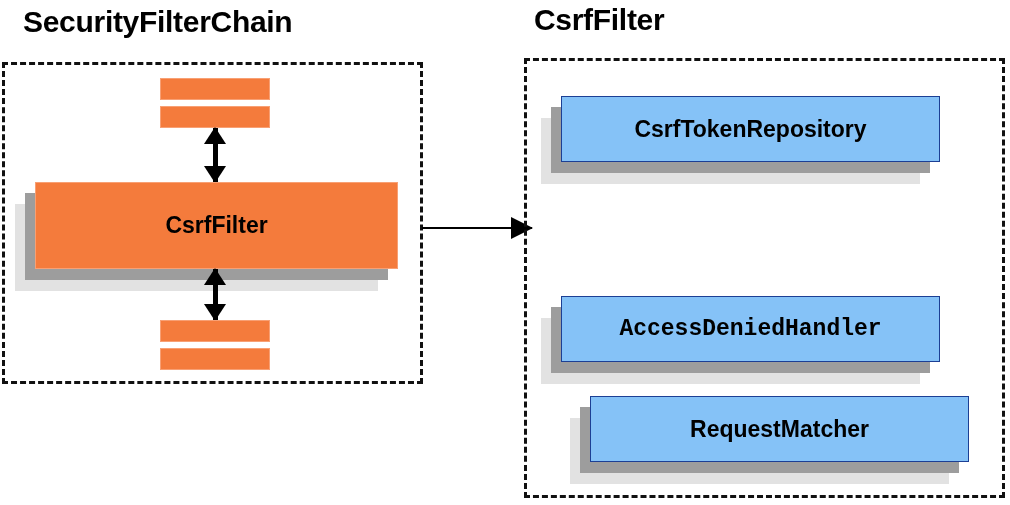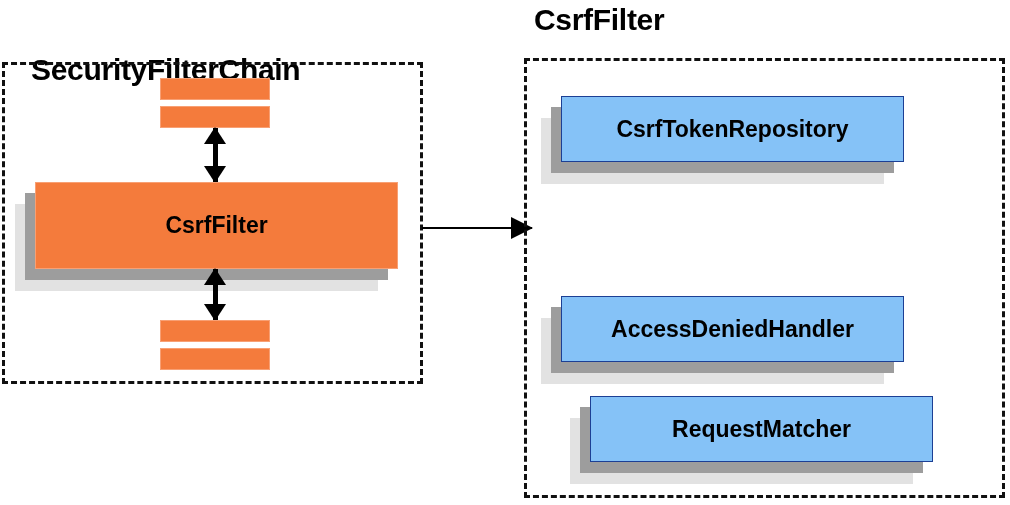--- a/index.html
+++ b/index.html
@@ -11,21 +11,21 @@
   
   .panel-title{
     position:absolute;
     font-size:30px;
     font-weight:bold;
     color:#000000;
     letter-spacing:-0.3px;
     white-space:nowrap;
     line-height:1;
   }
-  #title-left{left:31px;top:7px;margin-top:48px;}
+  #title-left{left:23px;top:7px;}
   #title-right{left:534px;top:5px;}
 
   
   .panel{
     position:absolute;
     border:3px dashed #111111;
     background:transparent;
     box-sizing:border-box;
   }
   #panel-left{left:2px;top:62px;width:421px;height:322px;}
@@ -90,25 +90,25 @@
   #bar-bot-2   {left:160px;top:348px;width:110px;height:22px;}
 
   #node-csrffilter{left:35px;top:182px;width:363px;height:87px;}
   #node-csrffilter .face{font-size:23px;}
 
   #arrow-up    {left:202px;top:128px;width:26px;height:54px;}
   #arrow-down  {left:202px;top:269px;width:26px;height:51px;}
 
   #arrow-link  {left:422px;top:217px;width:110px;height:22px;}
 
-  .blue-node{left:561px;width:343px;height:66px;}
+  .blue-node{left:561px;width:379px;height:66px;}
   .blue-node .face{font-size:23px;}
   #node-repo   {top:96px;}
   #node-handler{top:196px;}
-  #node-denied {top:296px;}
+  #node-denied {top:296px;font-family:Liberation Mono, monospace;}
   #node-matcher{top:396px;margin-left:29px;}
 </style>
 </head>
 <body>
 
 <div class="stage">
 
   <div class="panel-title" id="title-left">SecurityFilterChain</div>
 
   <div class="panel" id="panel-left">

